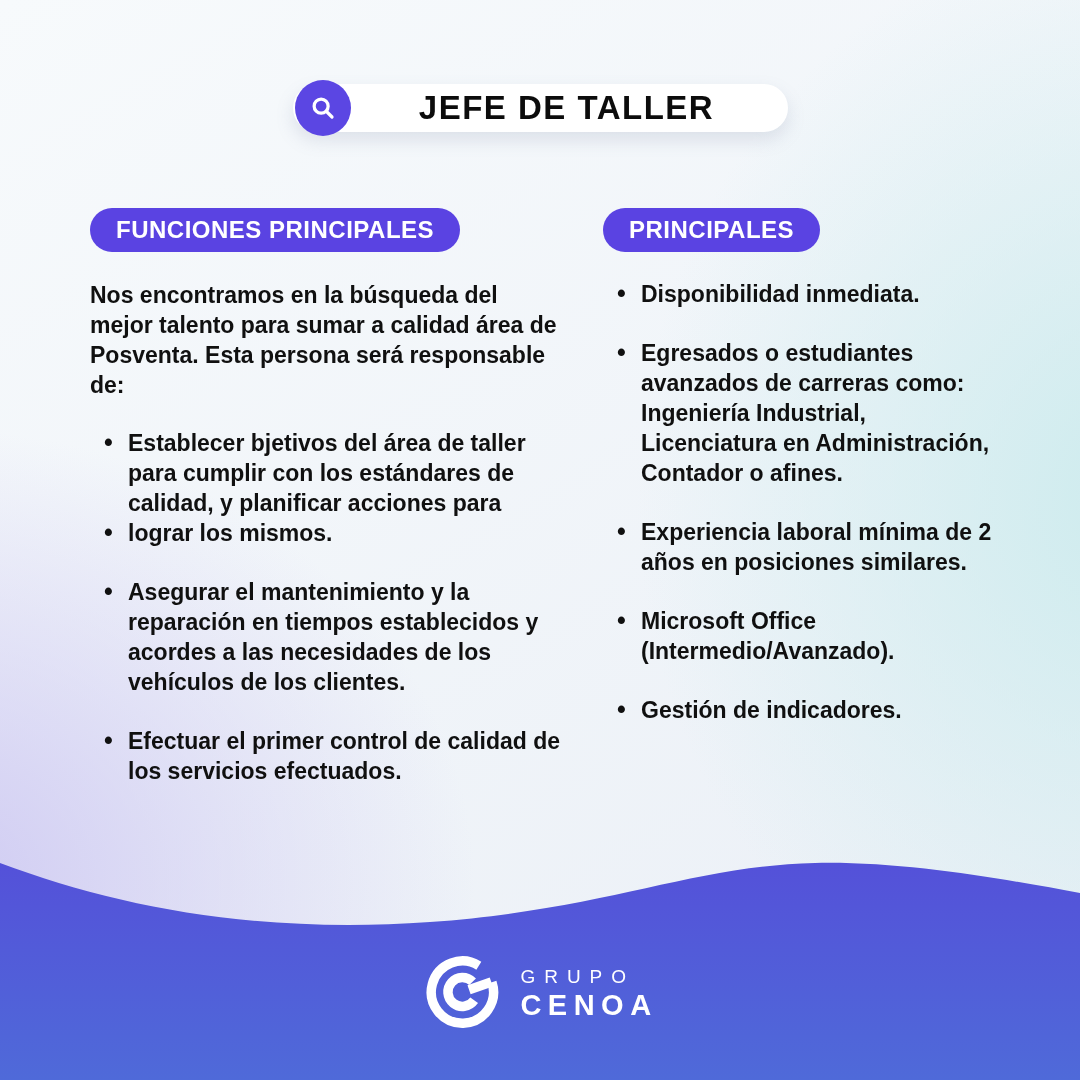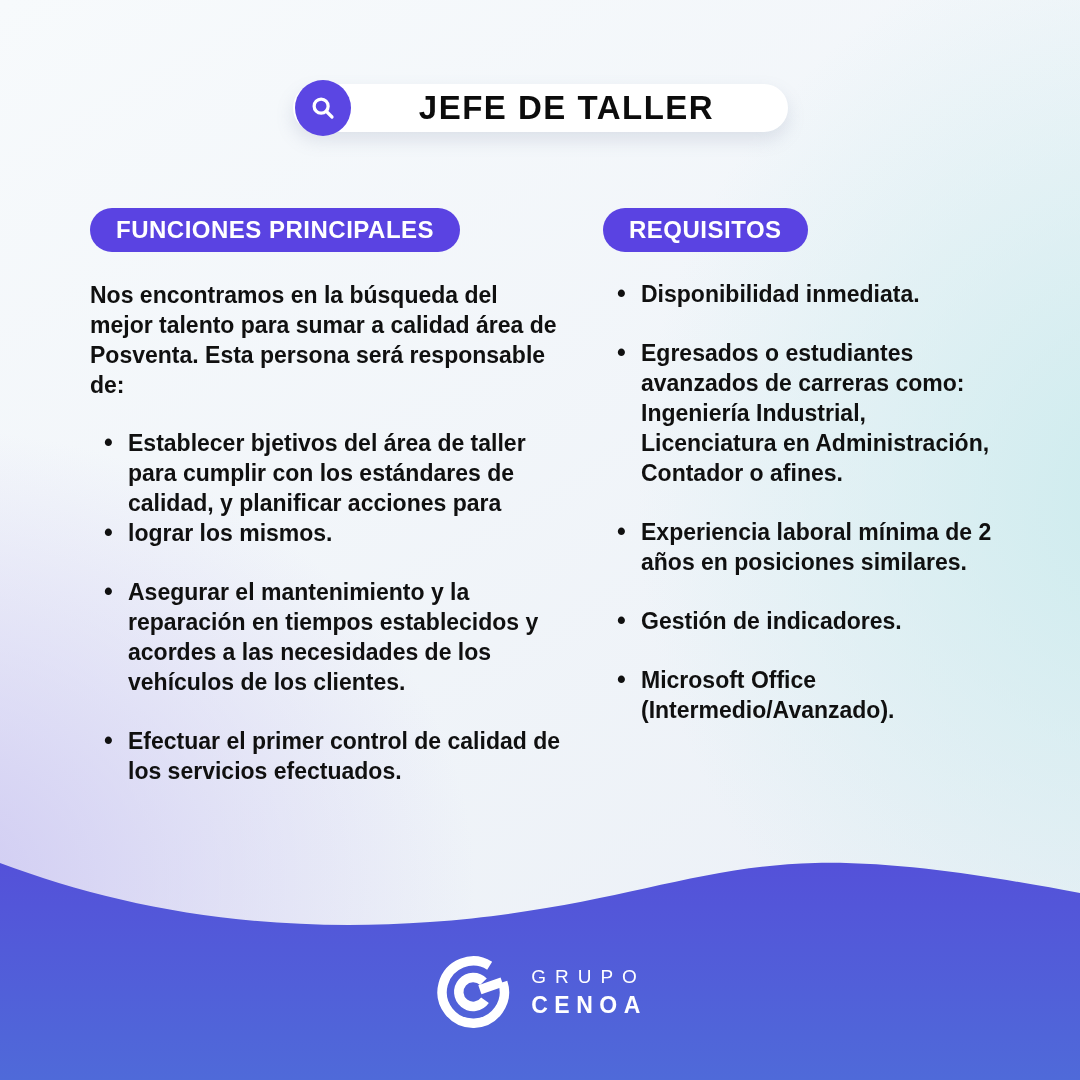--- a/index.html
+++ b/index.html
@@ -53,21 +53,21 @@
   ul.blist li::before{
     content:"\2022";position:absolute;left:14px;top:-1px;font-size:25px;
   }
   ul.blist li.joined{margin-bottom:0;}
   
   .footer{
     position:absolute;left:50%;top:952px;transform:translateX(-50%);
     display:flex;align-items:center;gap:18px;color:#ffffff;
   }
   .brand-top{font-size:19px;font-weight:400;letter-spacing:9px;line-height:26px;}
-  .brand-bottom{font-size:23px;font-weight:800;letter-spacing:6.5px;line-height:30px;}
+  .brand-bottom{font-size:29px;font-weight:800;letter-spacing:6.5px;line-height:30px;}
 </style>
 </head>
 <body>
 
 <div class="canvas">
 
   <svg class="wave" viewBox="0 0 1080 1080" aria-hidden="true">
     <defs>
       <linearGradient id="waveGrad" x1="0" y1="0" x2="0" y2="1">
         <stop offset="0" stop-color="#5451d9"></stop>
@@ -92,27 +92,27 @@
     <p class="intro">Nos encontramos en la búsqueda del mejor talento para sumar a calidad área de Posventa. Esta persona será responsable de:</p>
     <ul class="blist">
       <li class="joined"><span>Establecer bjetivos del área de taller para cumplir con los estándares de calidad, y planificar acciones para</span></li>
       <li><span>lograr los mismos.</span></li>
       <li><span>Asegurar el mantenimiento y la reparación en tiempos establecidos y acordes a las necesidades de los vehículos de los clientes.</span></li>
       <li><span>Efectuar el primer control de calidad de los servicios efectuados.</span></li>
     </ul>
   </div>
 
   <div class="col col-right">
-    <span class="badge">REQUISITOS</span>
+    <span class="badge">PRINCIPALES</span>
     <ul class="blist">
       <li><span>Disponibilidad inmediata.</span></li>
       <li><span>Egresados o estudiantes avanzados de carreras como: Ingeniería Industrial, Licenciatura en Administración, Contador o afines.</span></li>
       <li><span>Experiencia laboral mínima de 2 años en posiciones similares.</span></li>
+      <li><span>Microsoft Office (Intermedio/Avanzado).</span></li>
       <li><span>Gestión de indicadores.</span></li>
-      <li><span>Microsoft Office (Intermedio/Avanzado).</span></li>
     </ul>
   </div>
 
   <div class="footer">
     <svg width="80" height="80" viewBox="0 0 72 72">
 
       <path d="M62.6 27.3 A28 28 0 1 1 50.8 12.3" fill="none" stroke="#ffffff" stroke-width="8.5"></path>
 
       <path d="M62 27 L42 34" fill="none" stroke="#ffffff" stroke-width="8.5"></path>
 

